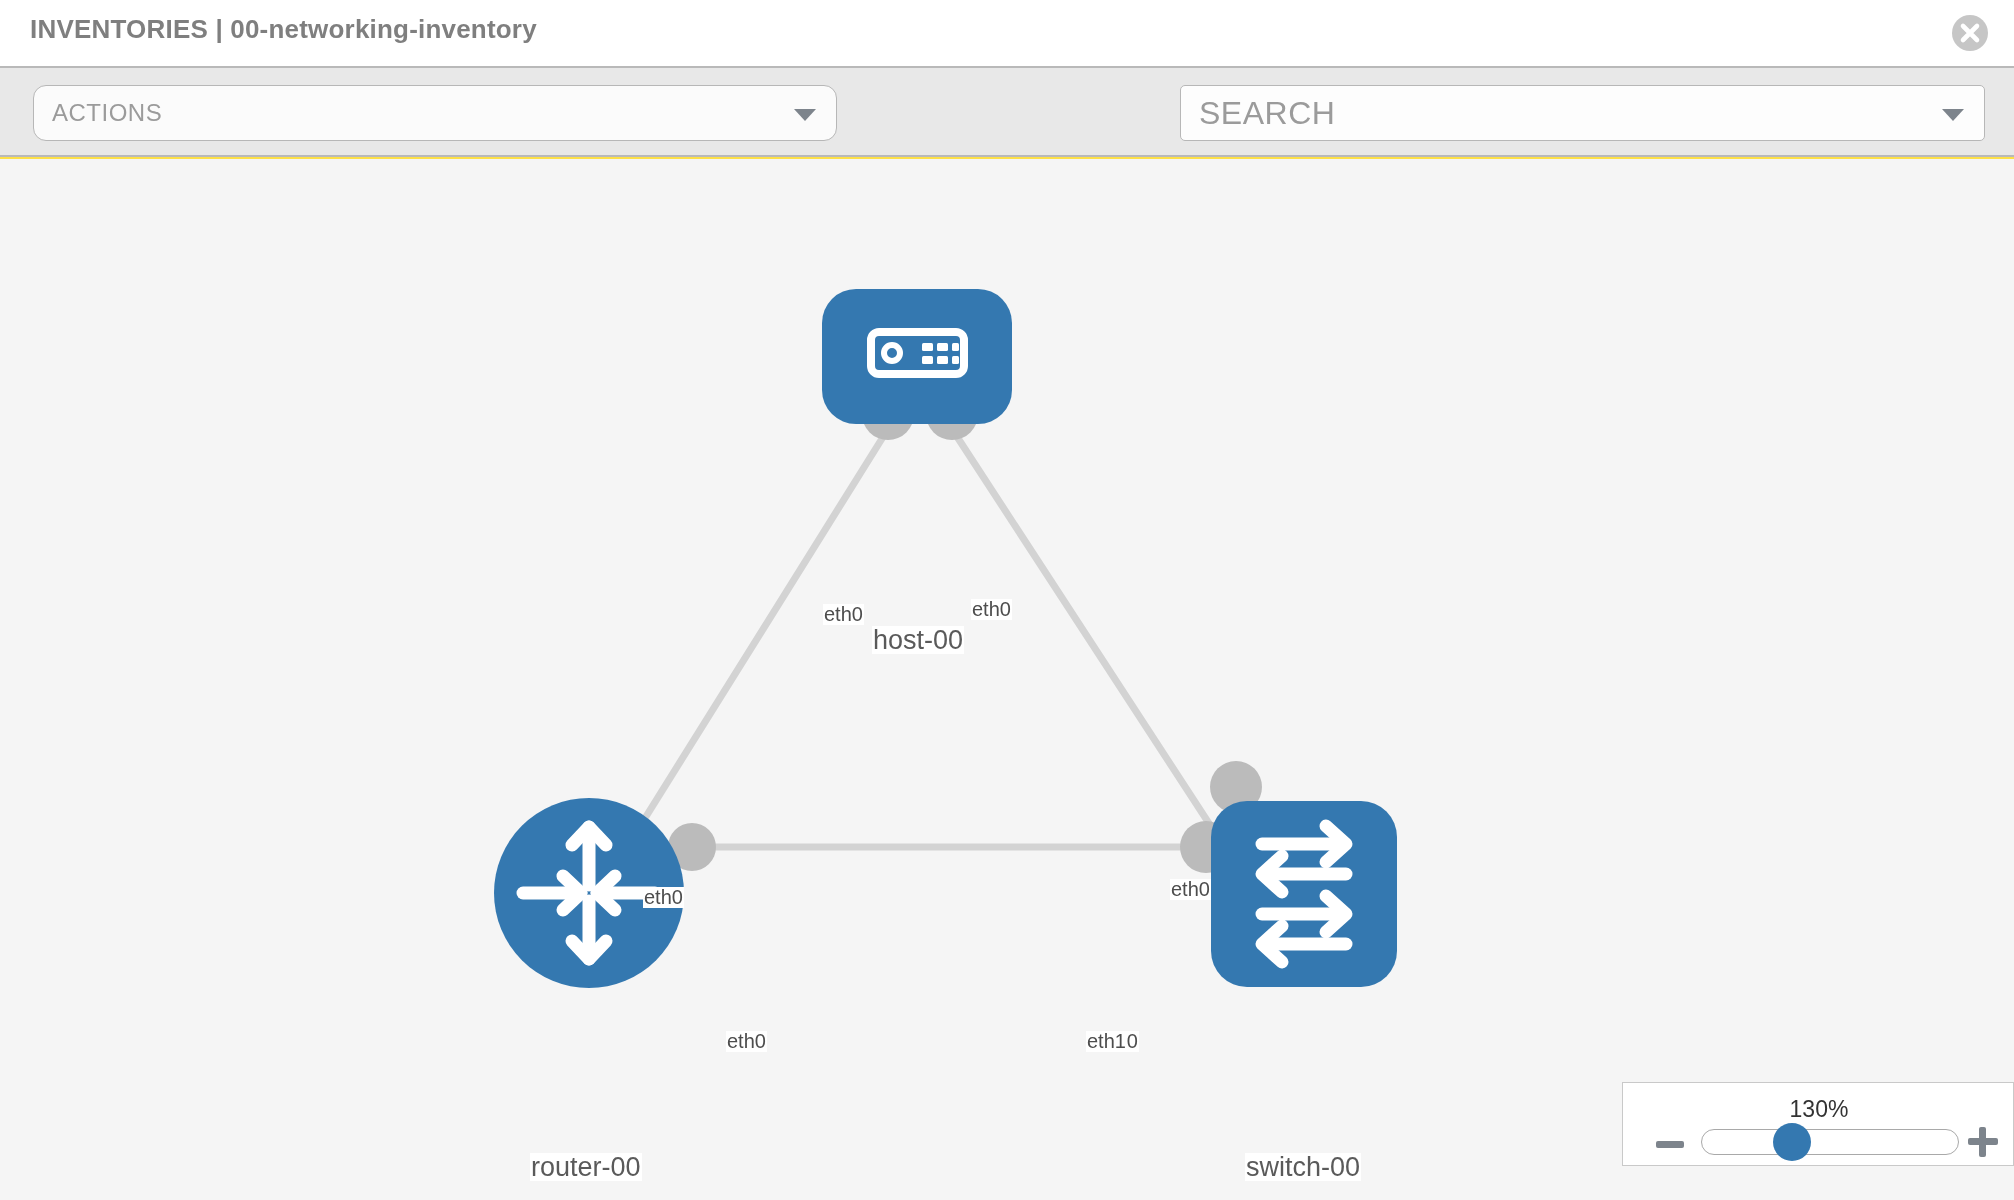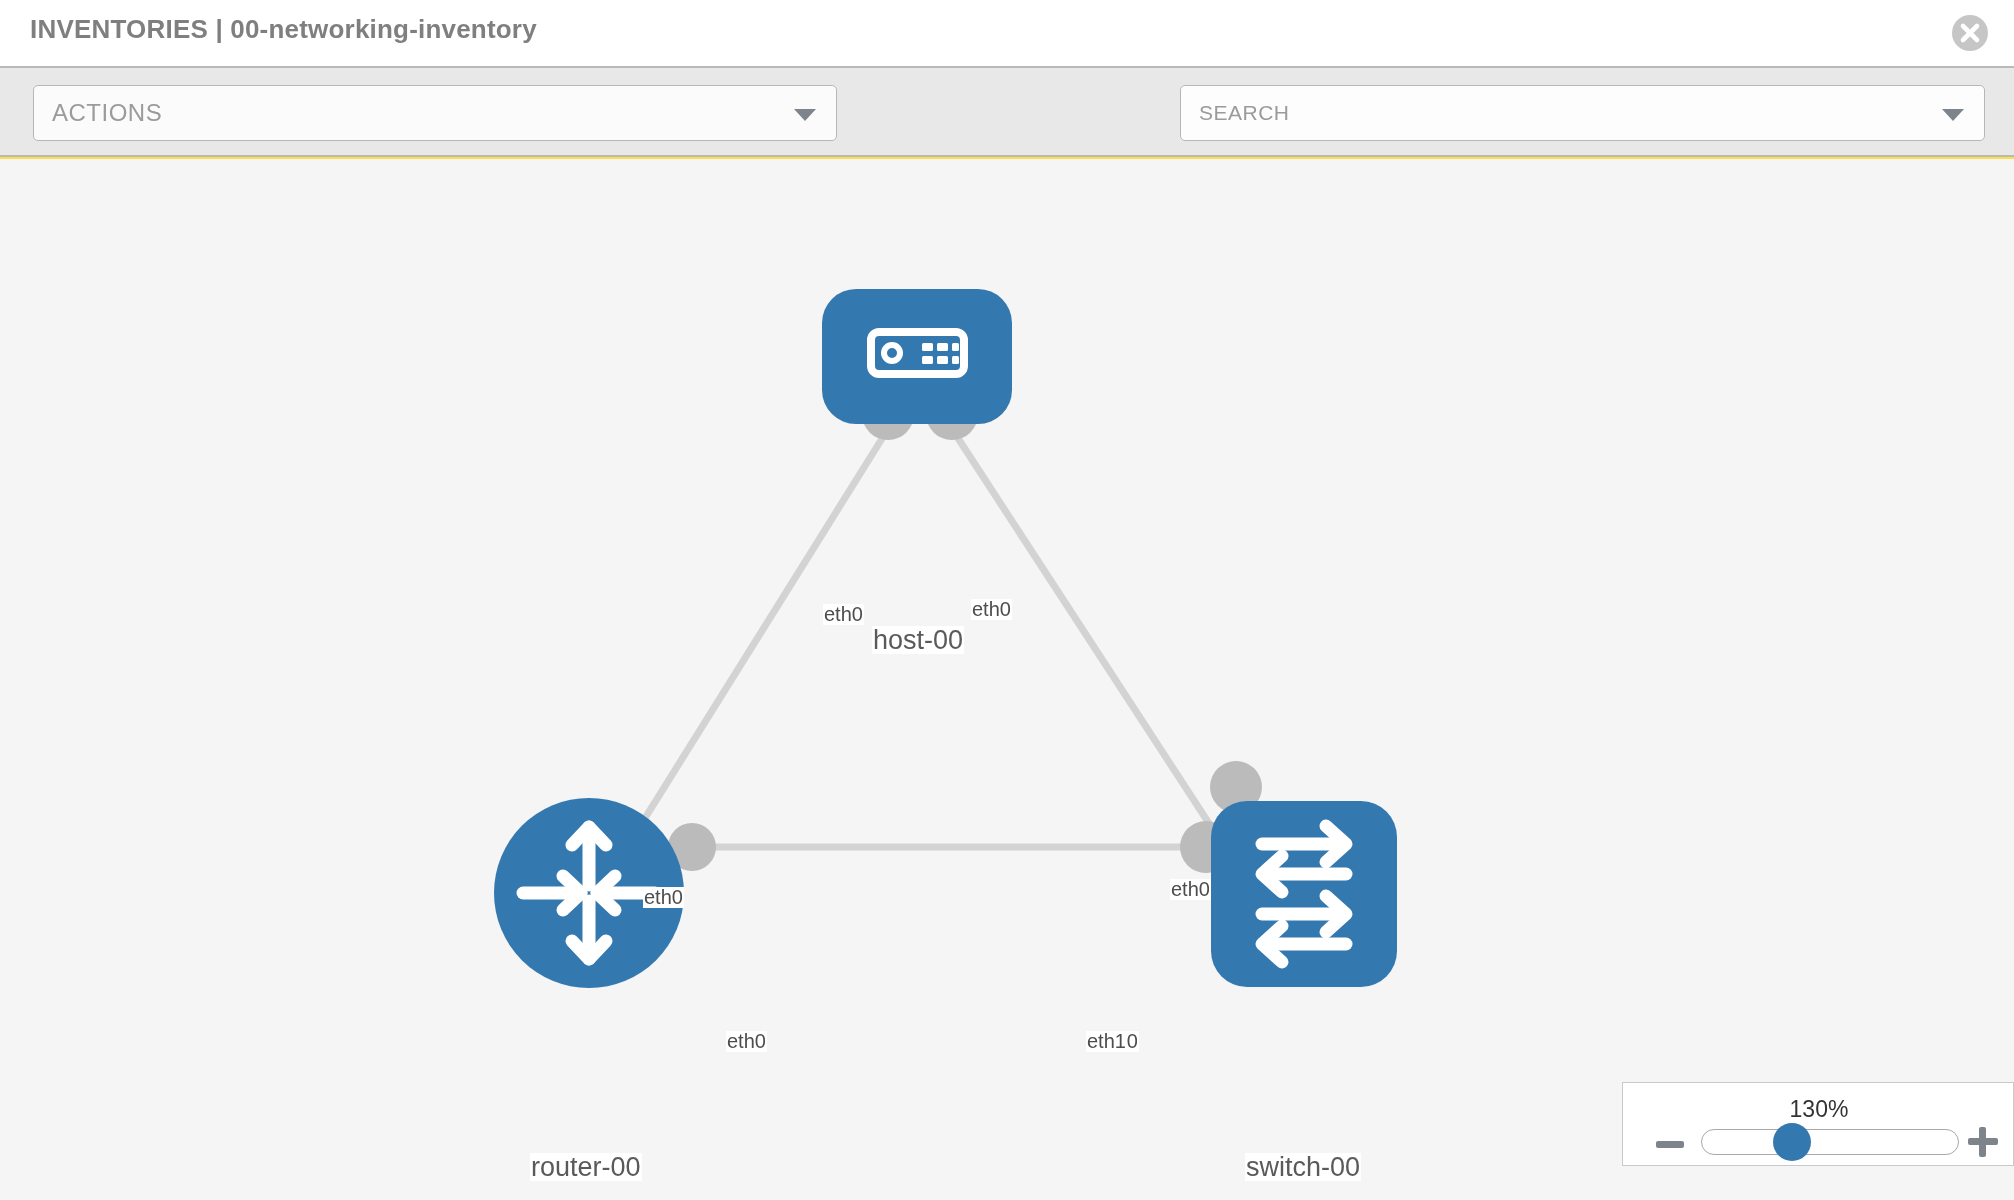--- a/index.html
+++ b/index.html
@@ -43,21 +43,21 @@
     position: absolute; left: 0; top: 68px;
     width: 2014px; height: 89px;
     background: #e8e8e8;
     border-bottom: 2px solid #b9b9b9;
   }
   .actions-select {
     position: absolute; left: 33px; top: 17px;
     width: 804px; height: 56px;
     background: #fbfbfb;
     border: 1px solid #b7b7b7;
-    border-radius: 5px;
+    border-radius: 13px;
     cursor: pointer;
   }
   .actions-select .sel-label {
     position: absolute; left: 18px; top: 13px;
     font-size: 24px;
     color: #9b9b9b;
     letter-spacing: 0.5px;
   }
   .caret {
     position: absolute; right: 20px; top: 23px;
@@ -79,21 +79,21 @@
     width: 805px; height: 56px;
     background: #fdfdfd;
     border: 1px solid #b7b7b7;
     border-radius: 5px;
   }
   .search-box input {
     position: absolute; left: 16px; top: 0;
     width: 720px; height: 54px;
     border: none; outline: none; background: transparent;
     font-family: "Liberation Sans", sans-serif;
-    font-size: 21px;
+    font-size: 32px;
     color: #6b6b6b;
     letter-spacing: 0.5px;
   }
   .search-box input::placeholder { color: #9b9b9b; }
 
   
   .canvas {
     position: absolute; left: 0; top: 159px;
     width: 2014px; height: 1041px;
     background: #f5f5f5;

